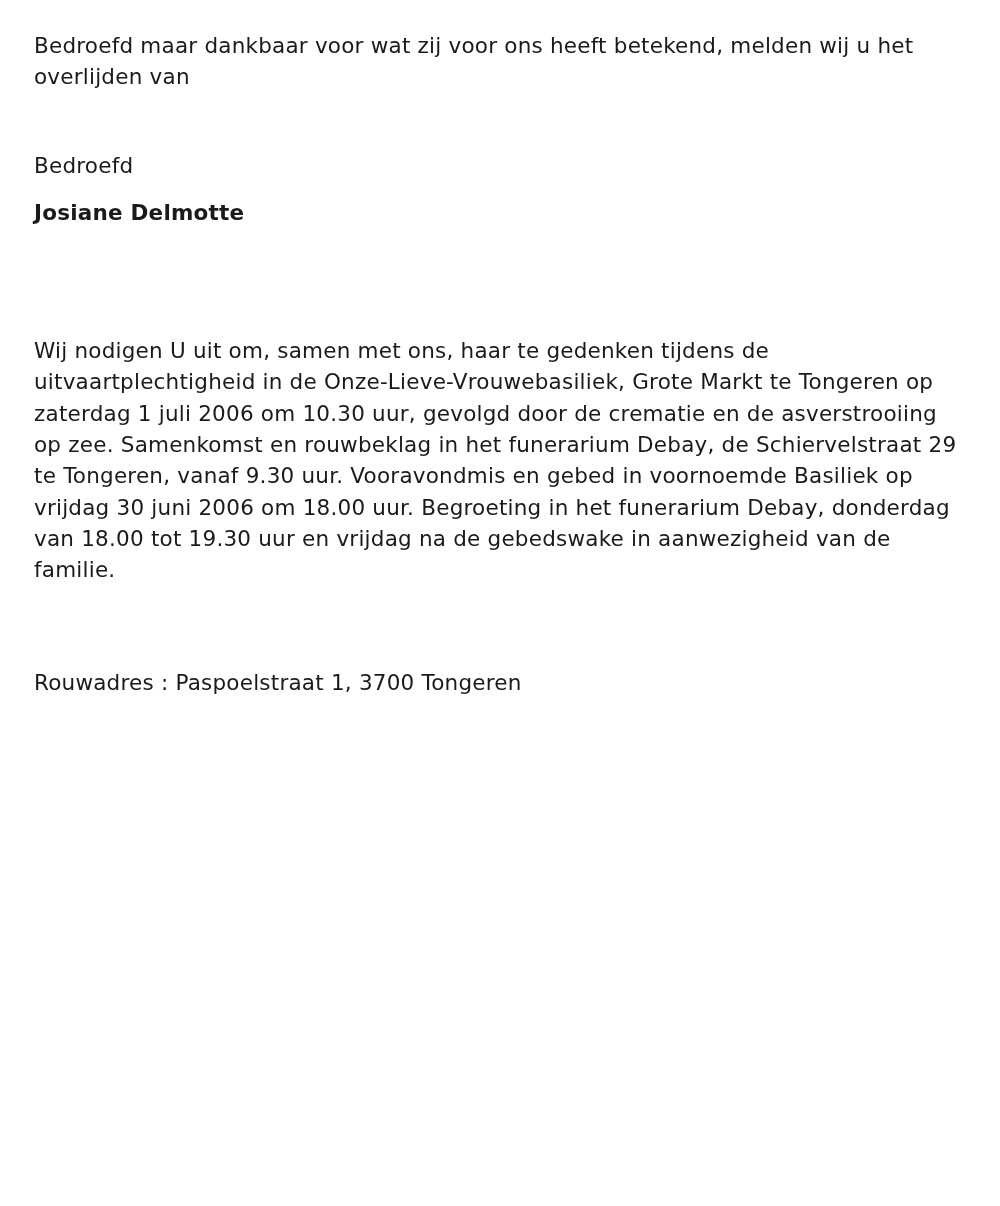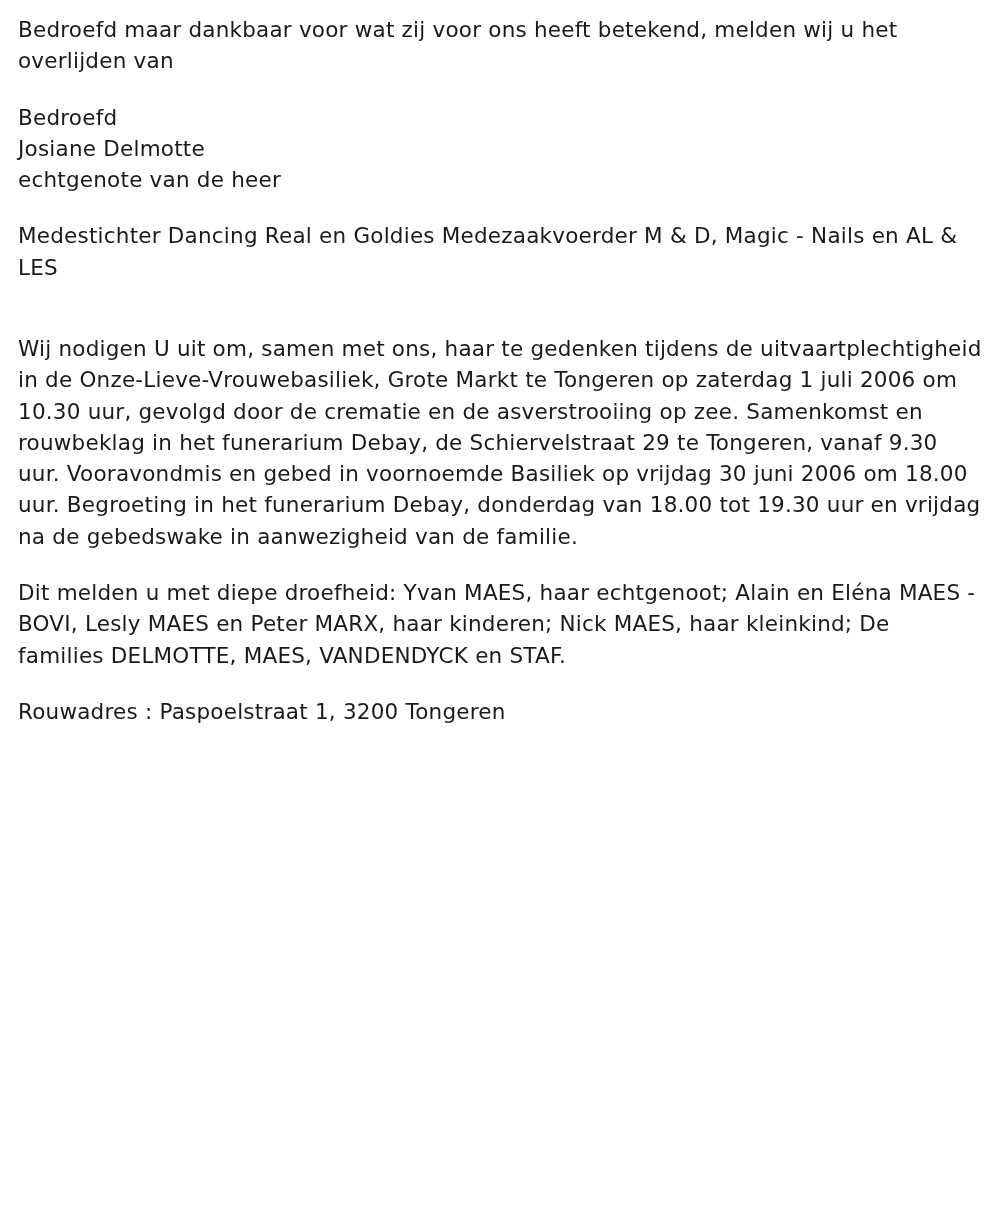--- a/index.html
+++ b/index.html
@@ -18,60 +18,57 @@
     min-height: 1206px;
     box-sizing: border-box;
     padding: 14px 18px 10px 18px;
     background: #ffffff;
   }
   .block {
     font-size: 21.5px;
     line-height: 1.455;
     letter-spacing: 0.01em;
     color: #1a1a1a;
-    margin: 0;
+    margin: 16px;
   }
   .block + .block {
     margin-top: 0;
   }
   .gap {
     height: 25px;
   }
   .name {
-    font-weight: normal;
+    font-weight: bold;
   }
 </style>
 </head>
 <body>
 
 <div class="page">
 
   <p class="block">Bedroefd maar dankbaar voor wat zij voor ons heeft betekend, melden wij u het overlijden van</p>
 
   <div class="gap"></div>
 
   <p class="block">Bedroefd</p>
 
   <p class="block name">Josiane Delmotte</p>
 
-  <p class="block">echtgenote van de heer</p>
 
 
   <div class="gap"></div>
 
-  <p class="block">Medestichter Dancing Real en Goldies Medezaakvoerder M &amp; D, Magic - Nails en AL &amp; LES</p>
 
   <div class="gap"></div>
 
 
   <div class="gap"></div>
 
   <p class="block">Wij nodigen U uit om, samen met ons, haar te gedenken tijdens de uitvaartplechtigheid in de Onze-Lieve-Vrouwebasiliek, Grote Markt te Tongeren op zaterdag 1 juli 2006 om 10.30 uur, gevolgd door de crematie en de asverstrooiing op zee. Samenkomst en rouwbeklag in het funerarium Debay, de Schiervelstraat 29 te Tongeren, vanaf 9.30 uur. Vooravondmis en gebed in voornoemde Basiliek op vrijdag 30 juni 2006 om 18.00 uur. Begroeting in het funerarium Debay, donderdag van 18.00 tot 19.30 uur en vrijdag na de gebedswake in aanwezigheid van de familie.</p>
 
   <div class="gap"></div>
 
-  <p class="block">Dit melden u met diepe droefheid: Yvan MAES, haar echtgenoot; Alain en Eléna MAES - BOVI, Lesly MAES en Peter MARX, haar kinderen; Nick MAES, haar kleinkind; De families DELMOTTE, MAES, VANDENDYCK en STAF.</p>
 
   <div class="gap"></div>
 
-  <p class="block">Rouwadres : Paspoelstraat 1, 3200 Tongeren</p>
+  <p class="block">Rouwadres : Paspoelstraat 1, 3700 Tongeren</p>
 
 </div>
 
 </body></html>

